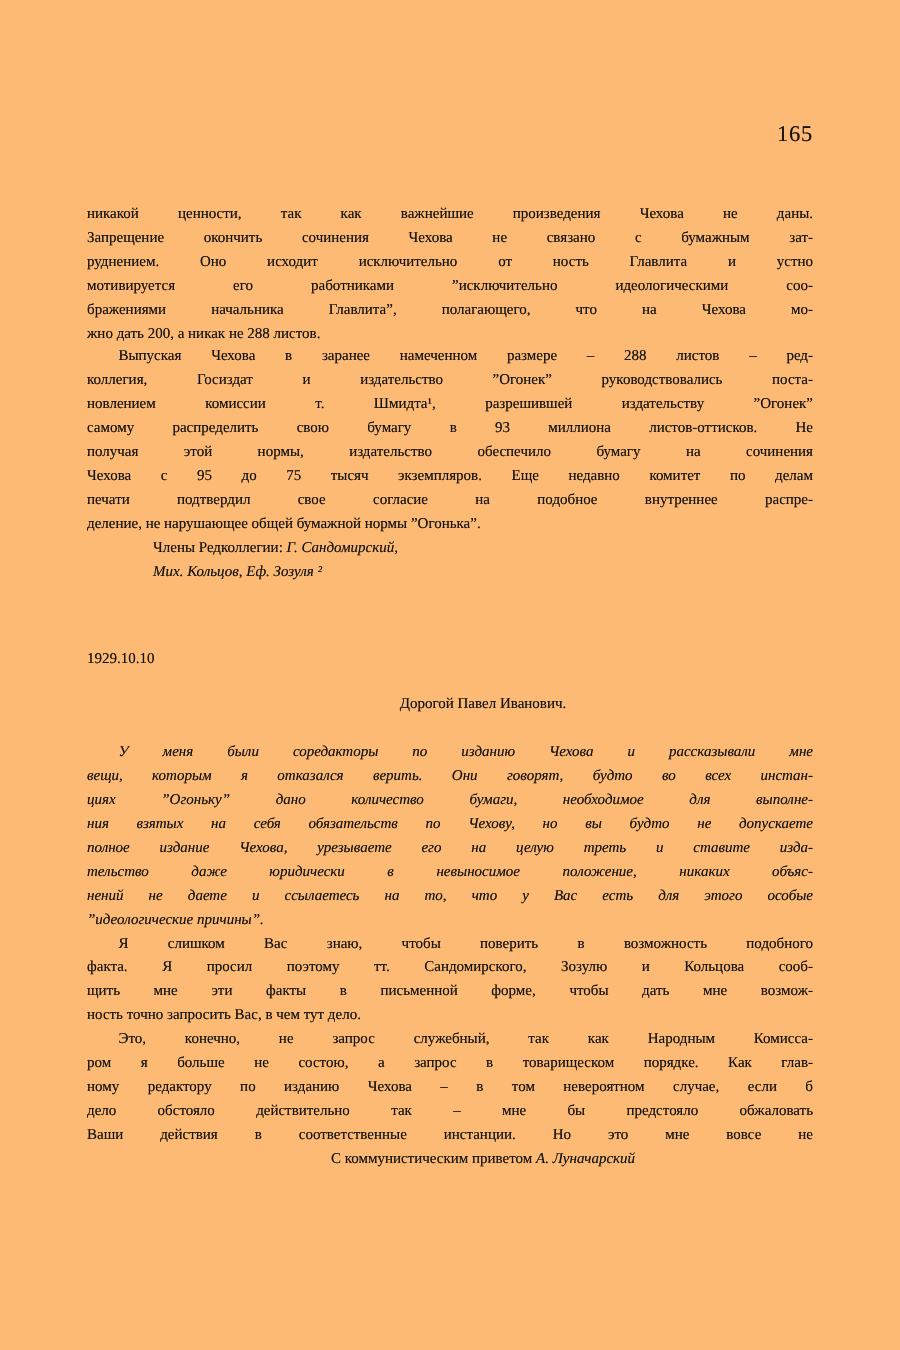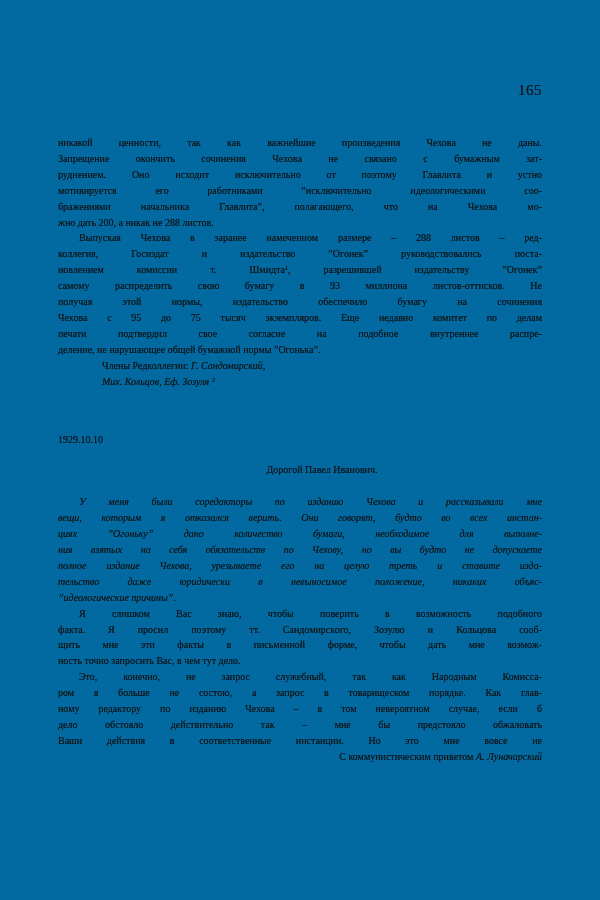--- a/index.html
+++ b/index.html
@@ -4,21 +4,21 @@
 <style>
   html, body { margin: 0; padding: 0; }
   body {
     width: 600px; height: 900px;
     background: #f2f2ef;
     font-family: "Liberation Serif", "DejaVu Serif", serif;
   }
   .page {
     position: relative;
     width: 600px; height: 900px;
-    background: #0369a1;
+    background: #fdba74;
     color: #141414;
     overflow: hidden;
     text-shadow: 0 0 0.4px rgba(0,0,0,0.55);
   }
   .page-number {
     position: absolute;
     top: 82px; left: 58px; width: 484px;
     text-align: right;
     font-size: 15px;
     letter-spacing: 0.5px;
@@ -34,36 +34,36 @@
     text-align: justify;
     text-align-last: justify;
     text-justify: inter-word;
   }
   .line.last { text-align-last: left; }
   .para.indent .line:first-child { text-indent: 21px; }
   .plain-line { text-align: left; padding-left: 44px; }
   .heading-date { text-align: left; margin-top: 42px; }
   .salutation { text-align: center; padding-left: 44px; margin-top: 15px; }
   .first-letter-para { margin-top: 16px; font-style: italic; }
-  .closing { text-align: right; padding-left: 44px; }
+  .closing { text-align: center; padding-left: 44px; }
   .italic { font-style: italic; }
 </style>
 </head>
 <body>
 
 <div class="page">
 
   <div class="page-number">165</div>
 
   <div class="text-block">
 
     <div class="para">
         <div class="line">никакой ценности, так как важнейшие произведения Чехова не даны.</div>
         <div class="line">Запрещение окончить сочинения Чехова не связано с бумажным зат-</div>
-        <div class="line">руднением. Оно исходит исключительно от поэтому Главлита и устно</div>
+        <div class="line">руднением. Оно исходит исключительно от ность Главлита и устно</div>
         <div class="line">мотивируется его работниками ”исключительно идеологическими соо-</div>
         <div class="line">бражениями начальника Главлита”, полагающего, что на Чехова мо-</div>
         <div class="line last">жно дать 200, а никак не 288 листов.</div>
       </div>
 
     <div class="para indent">
         <div class="line">Выпуская Чехова в заранее намеченном размере – 288 листов – ред-</div>
         <div class="line">коллегия, Госиздат и издательство ”Огонек” руководствовались поста-</div>
         <div class="line">новлением комиссии т. Шмидта¹, разрешившей издательству ”Огонек”</div>
         <div class="line">самому распределить свою бумагу в 93 миллиона листов-оттисков. Не</div>
@@ -82,20 +82,21 @@
 
     <div class="salutation">Дорогой Павел Иванович.</div>
 
     <div class="para indent first-letter-para">
         <div class="line">У меня были соредакторы по изданию Чехова и рассказывали мне</div>
         <div class="line">вещи, которым я отказался верить. Они говорят, будто во всех инстан-</div>
         <div class="line">циях ”Огоньку” дано количество бумаги, необходимое для выполне-</div>
         <div class="line">ния взятых на себя обязательств по Чехову, но вы будто не допускаете</div>
         <div class="line">полное издание Чехова, урезываете его на целую треть и ставите изда-</div>
         <div class="line">тельство даже юридически в невыносимое положение, никаких объяс-</div>
+        <div class="line">нений не даете и ссылаетесь на то, что у Вас есть для этого особые</div>
         <div class="line last">”идеологические причины”.</div>
       </div>
 
     <div class="para indent">
         <div class="line">Я слишком Вас знаю, чтобы поверить в возможность подобного</div>
         <div class="line">факта. Я просил поэтому тт. Сандомирского, Зозулю и Кольцова сооб-</div>
         <div class="line">щить мне эти факты в письменной форме, чтобы дать мне возмож-</div>
         <div class="line last">ность точно запросить Вас, в чем тут дело.</div>
       </div>
 

